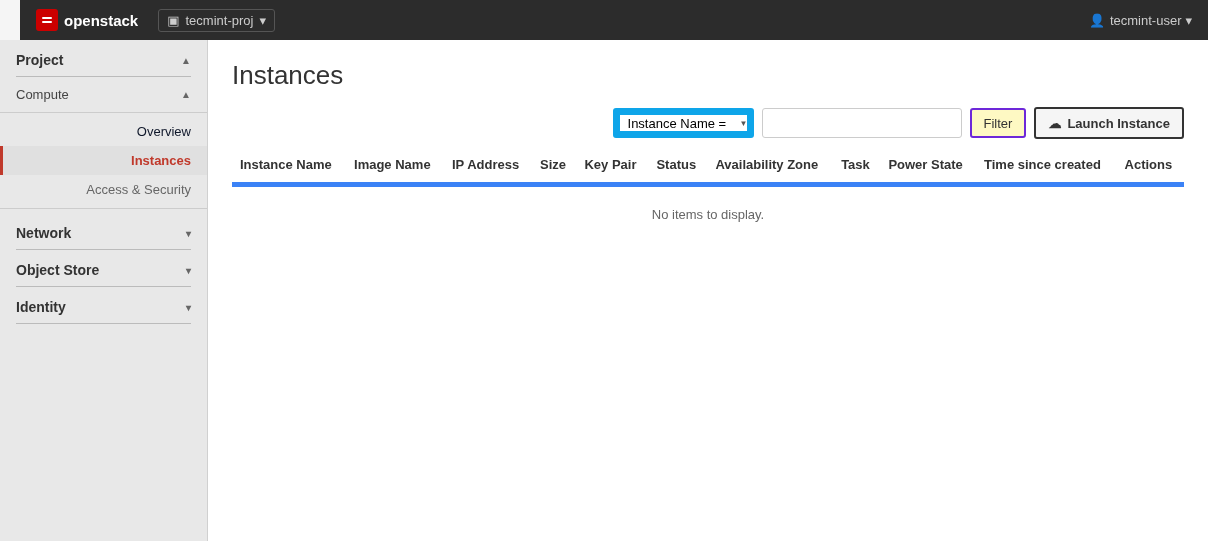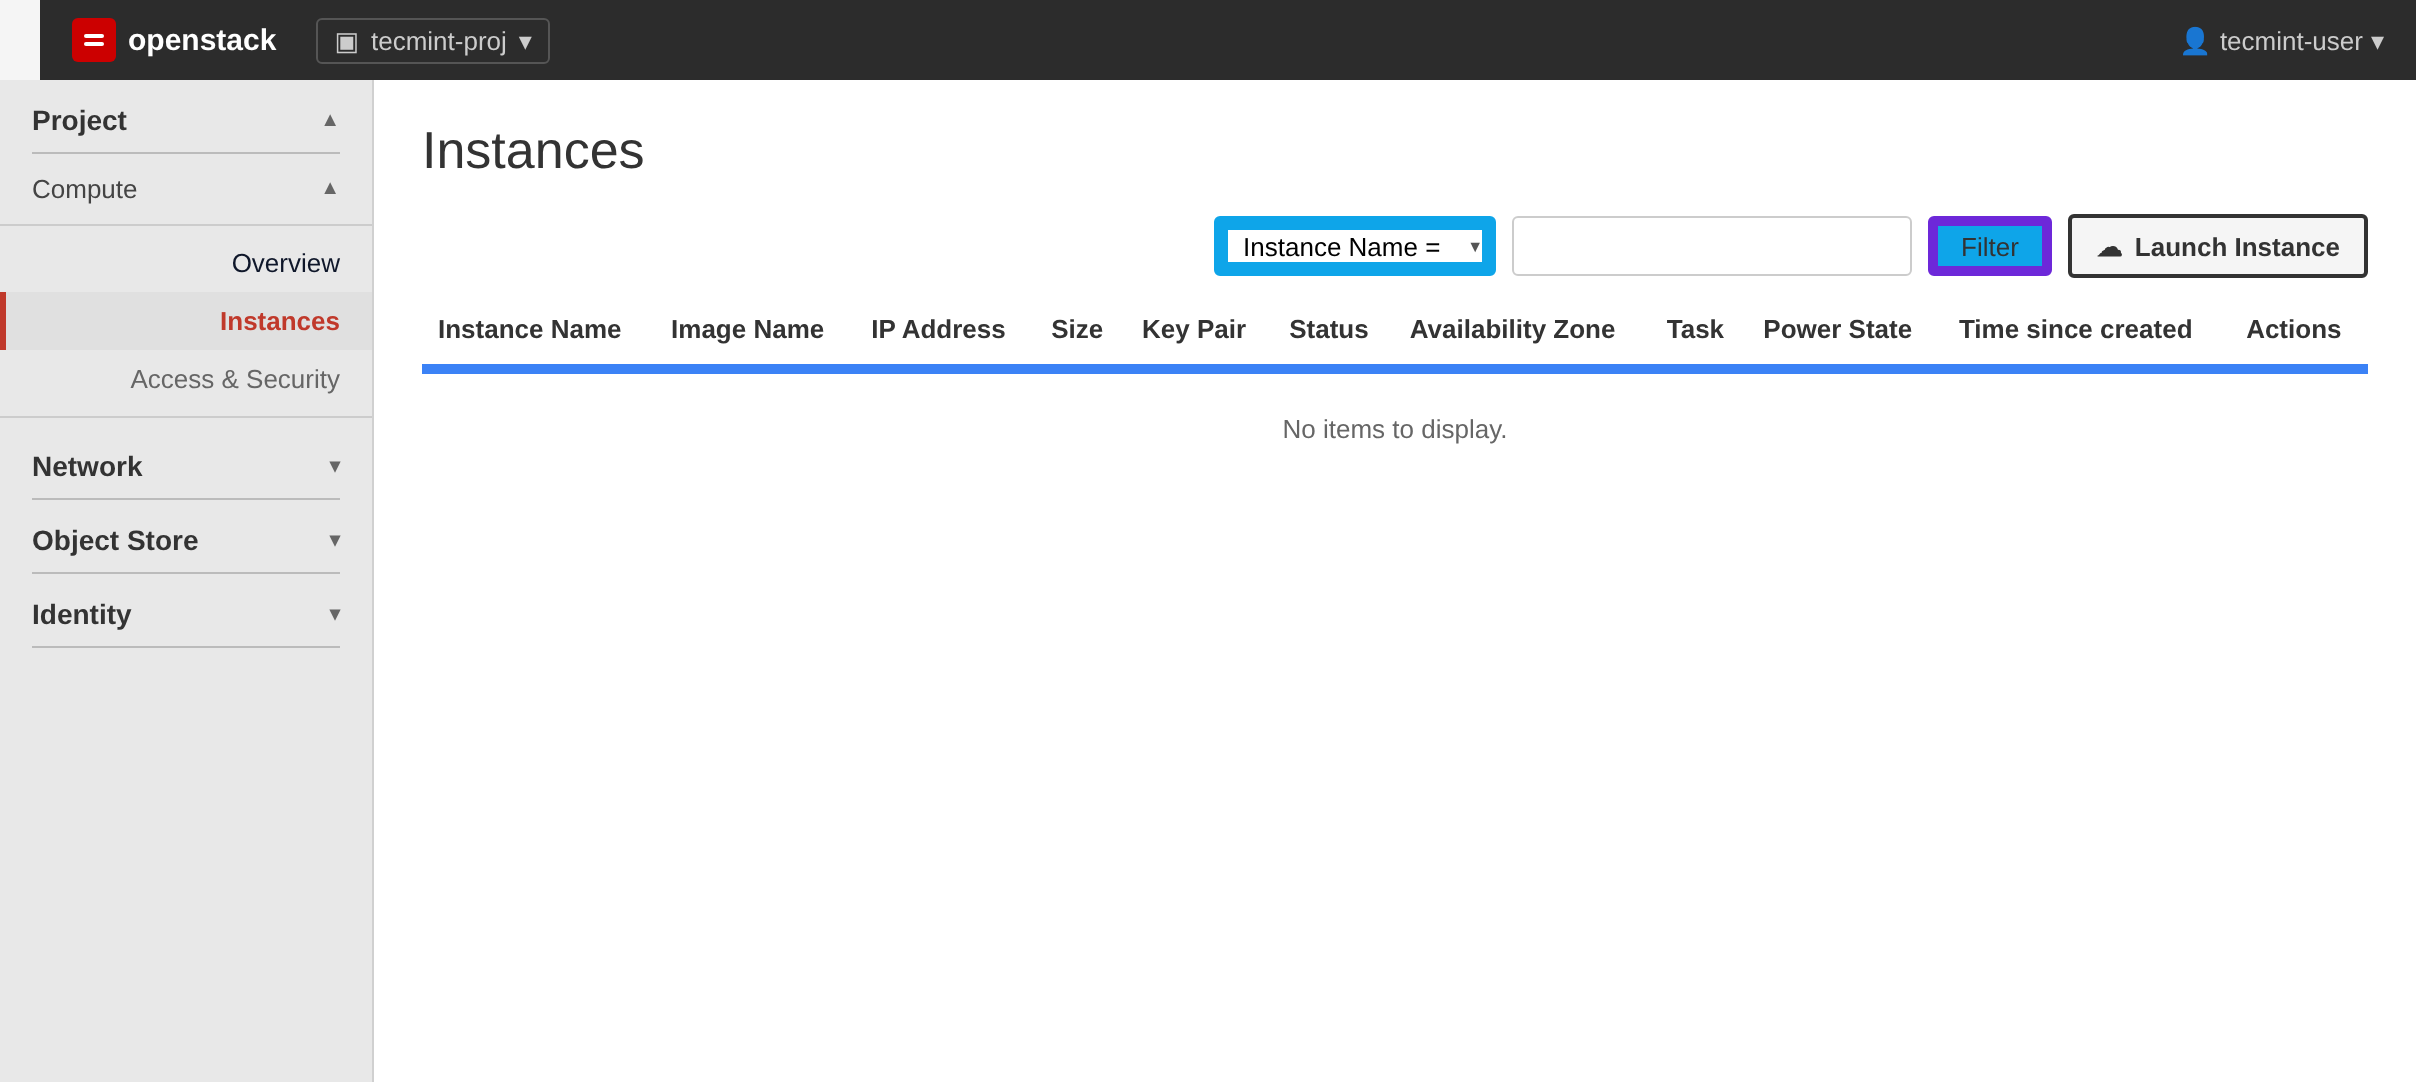--- a/index.html
+++ b/index.html
@@ -33,21 +33,21 @@
       border-radius: 3px;
       cursor: pointer;
     }
     .navbar-right { color: #ccc; font-size: 13px; display: flex; align-items: center; gap: 4px; cursor: pointer; }
 
     
     .main-layout { display: flex; flex: 1; overflow: hidden; }
 
     
     .sidebar {
-      width: 187px;
+      width: 208px;
       background: #e8e8e8;
       flex-shrink: 0;
       overflow-y: auto;
       border-right: 1px solid #d0d0d0;
     }
     .sidebar-section-header {
       display: flex; align-items: center; justify-content: space-between;
       padding: 12px 16px 8px 16px;
       font-size: 14px; font-weight: bold; color: #333;
       cursor: pointer;
@@ -127,22 +127,22 @@
     .filter-input {
       border: 1px solid #ccc;
       border-radius: 3px;
       height: 30px;
       padding: 0 8px;
       font-size: 13px;
       width: 200px;
       outline: none;
     }
     .filter-btn {
-      border: 5px solid #6d28d9;
-      background: #0ea5e9;
+      border: 2px solid #6d28d9;
+      background: #fef9c3;
       border-radius: 3px;
       height: 30px;
       padding: 0 12px;
       font-size: 13px;
       cursor: pointer;
       color: #333;
     }
 
     .launch-btn {
       border: 2px solid #333;

